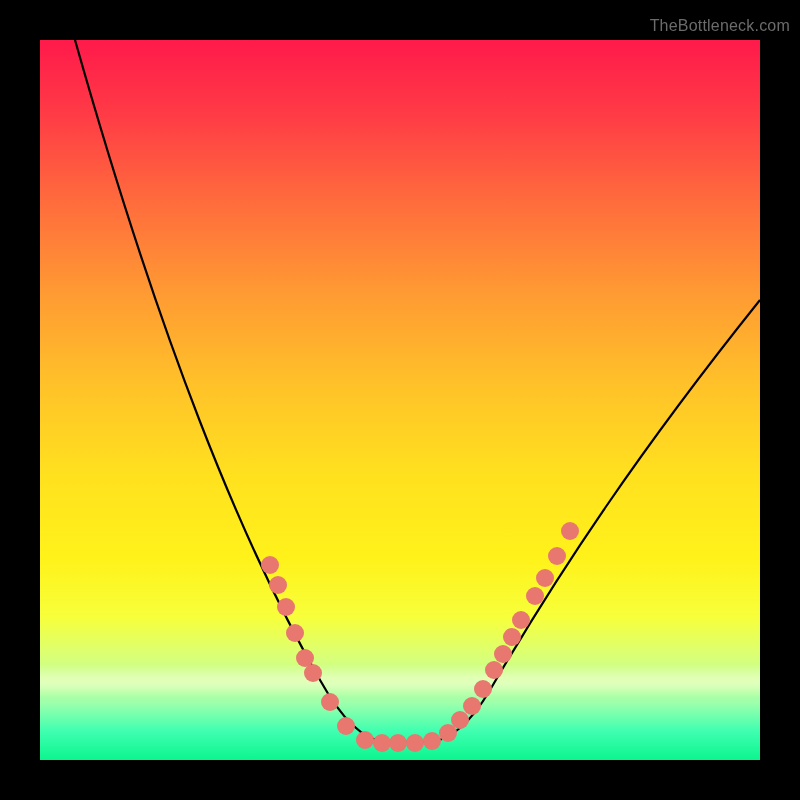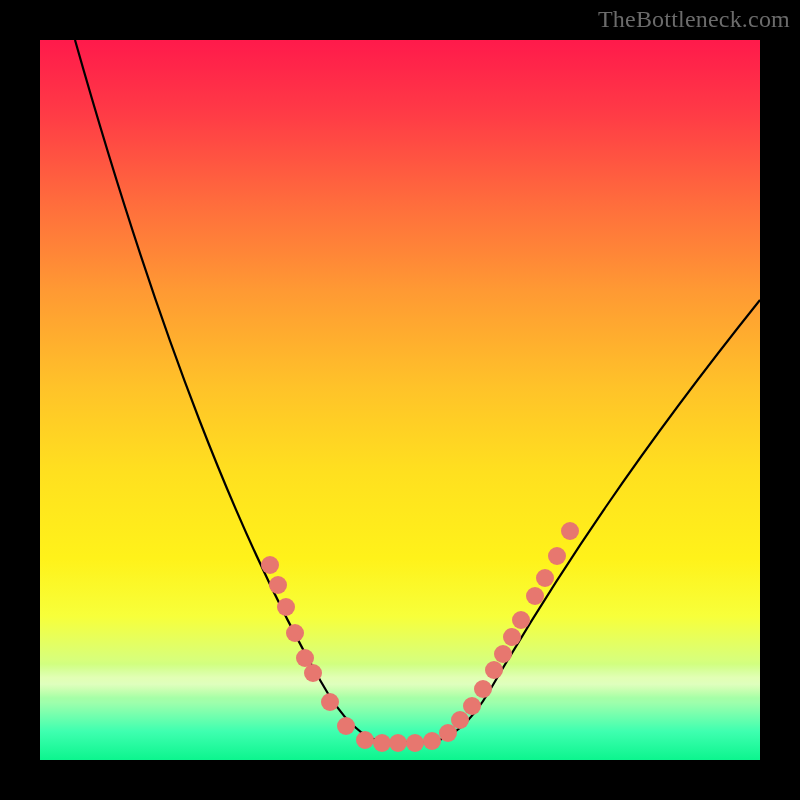--- a/index.html
+++ b/index.html
@@ -50,29 +50,28 @@
       to bottom,
       rgba(255,255,200,0.0) 0%,
       rgba(255,255,210,0.55) 40%,
       rgba(255,255,220,0.55) 60%,
       rgba(255,255,200,0.0) 100%
     );
     pointer-events: none;
   }
   .watermark {
     position: absolute;
-    top: 6px;
+    top: 17px;
     right: 10px;
     color: #6b6b6b;
-    font-size: 24px;
+    font-size: 16px;
     font-weight: 400;
     letter-spacing: 0.2px;
     z-index: 5;
     user-select: none;
-    font-family: Liberation Serif, serif;
   }
   svg.curve-layer {
     position: absolute;
     left: 0;
     top: 0;
     width: 720px;
     height: 720px;
   }
 </style>
 </head>

